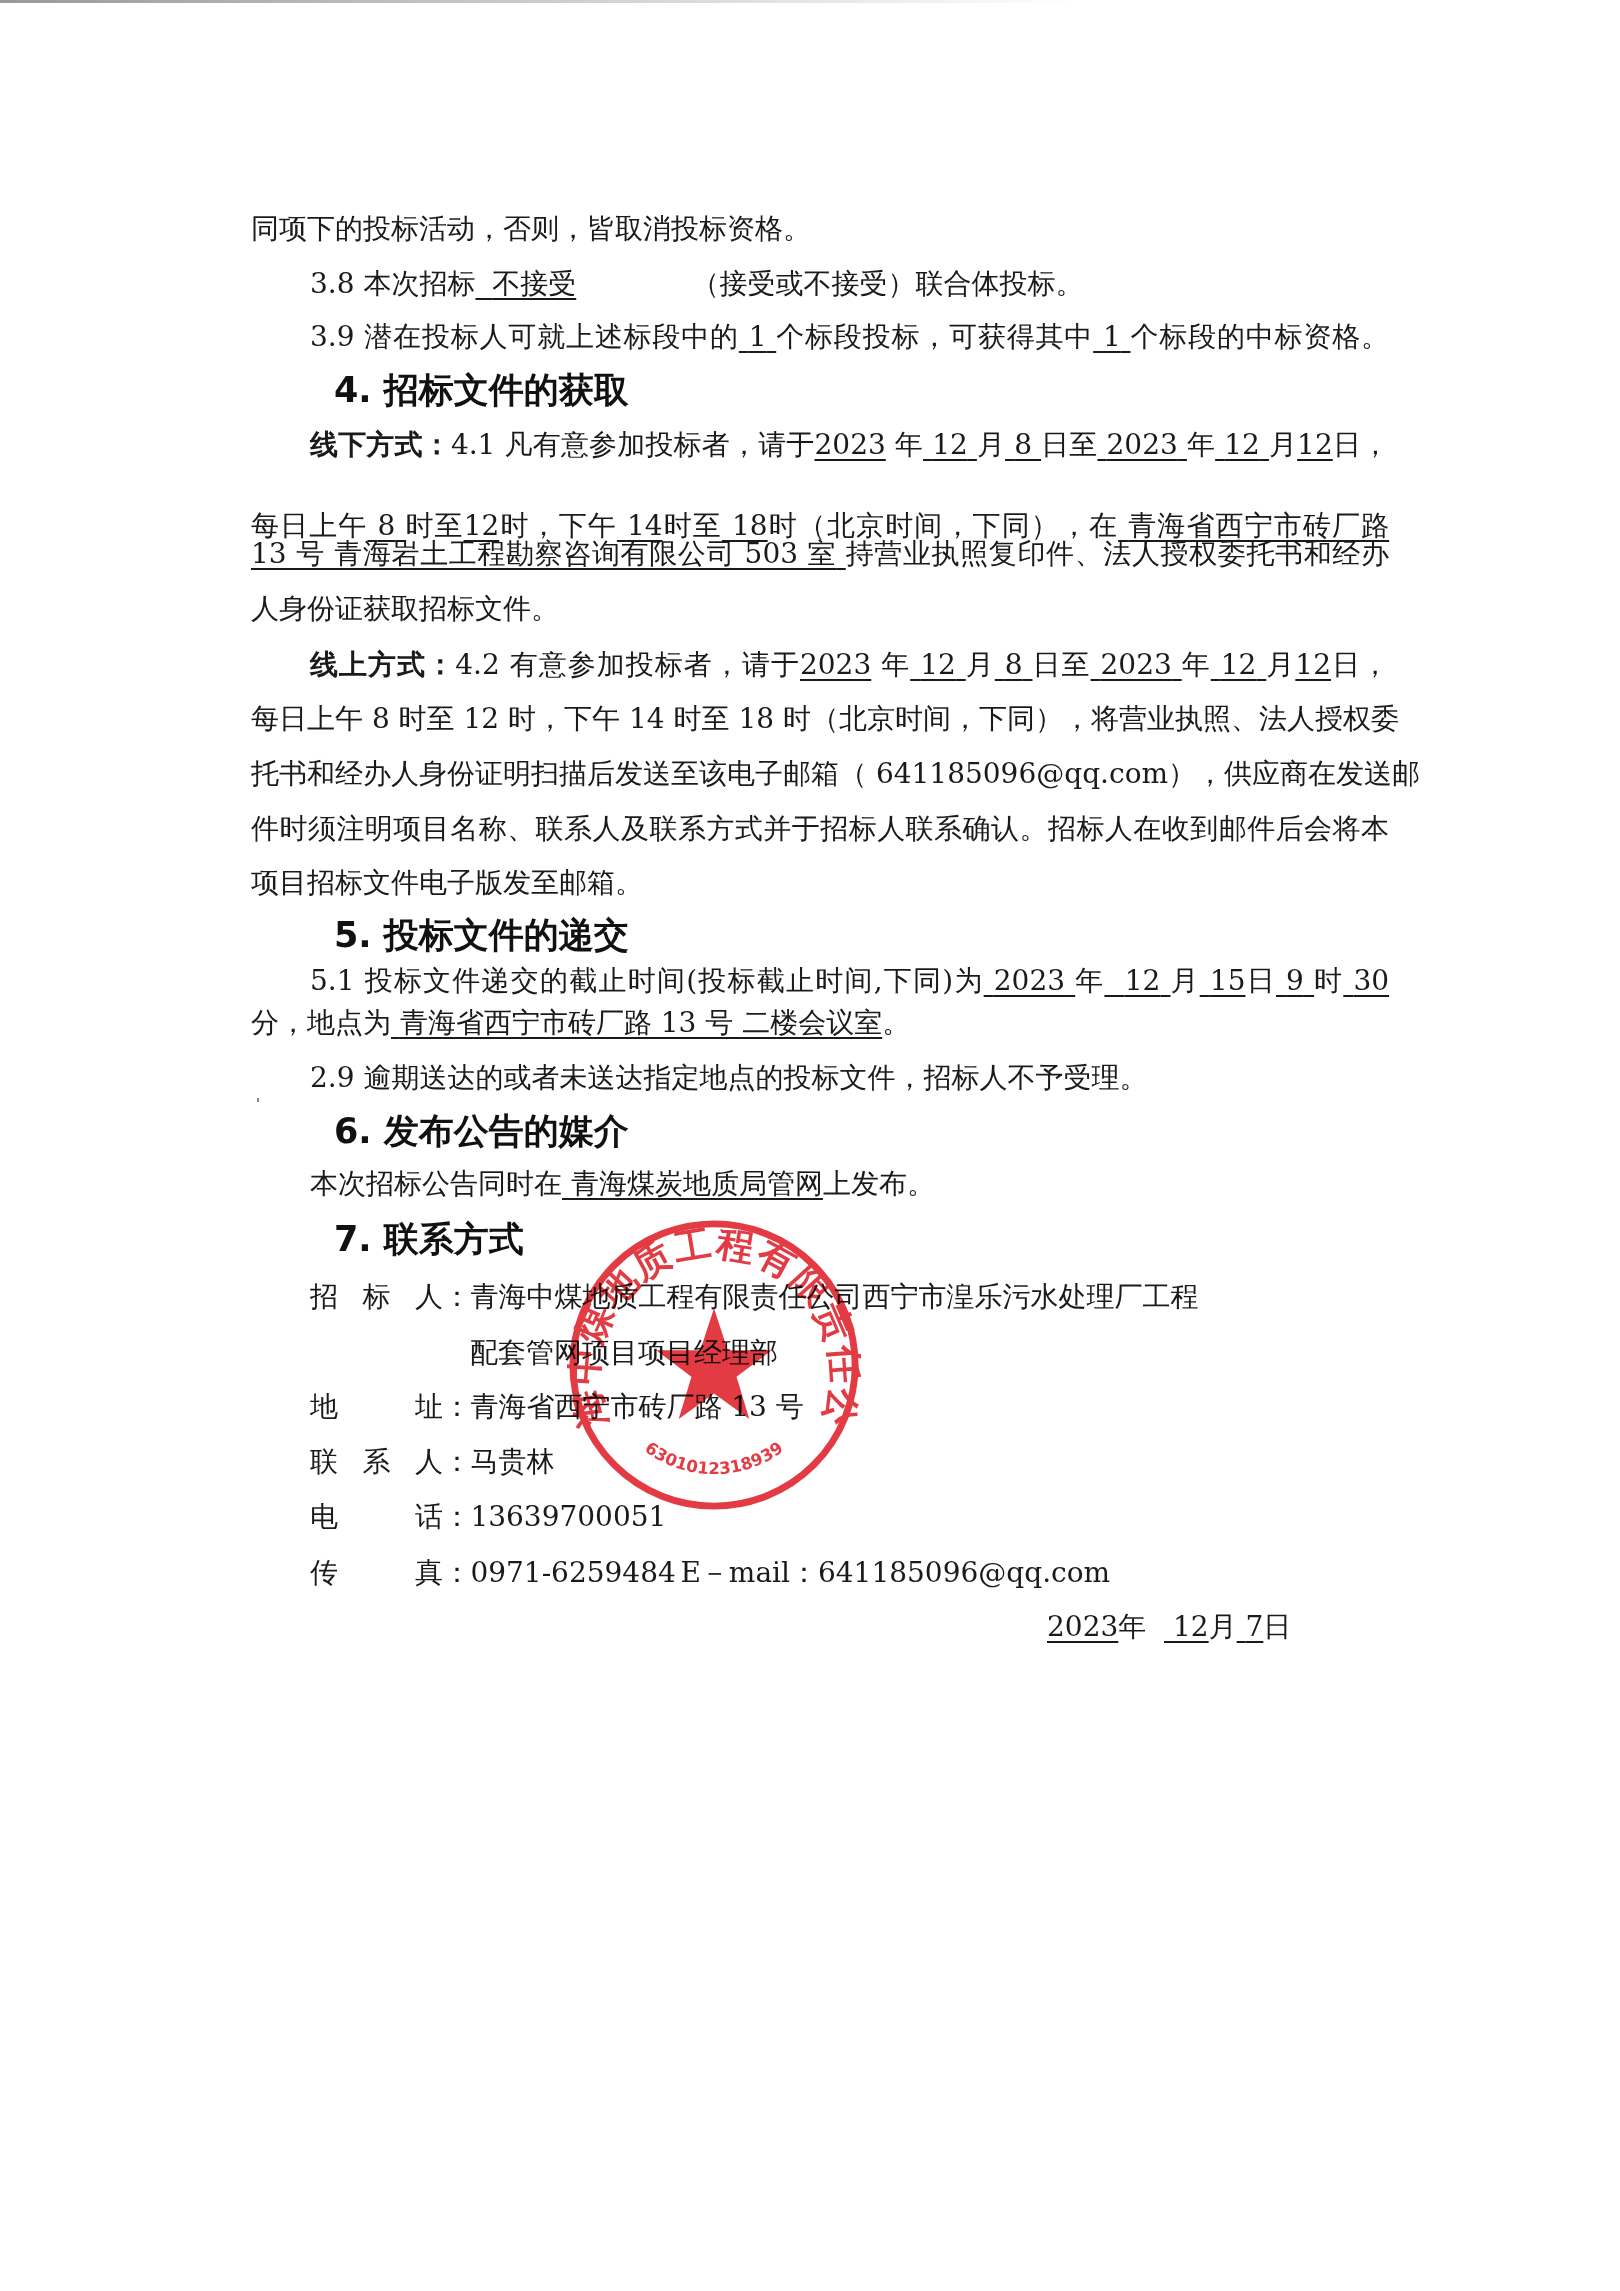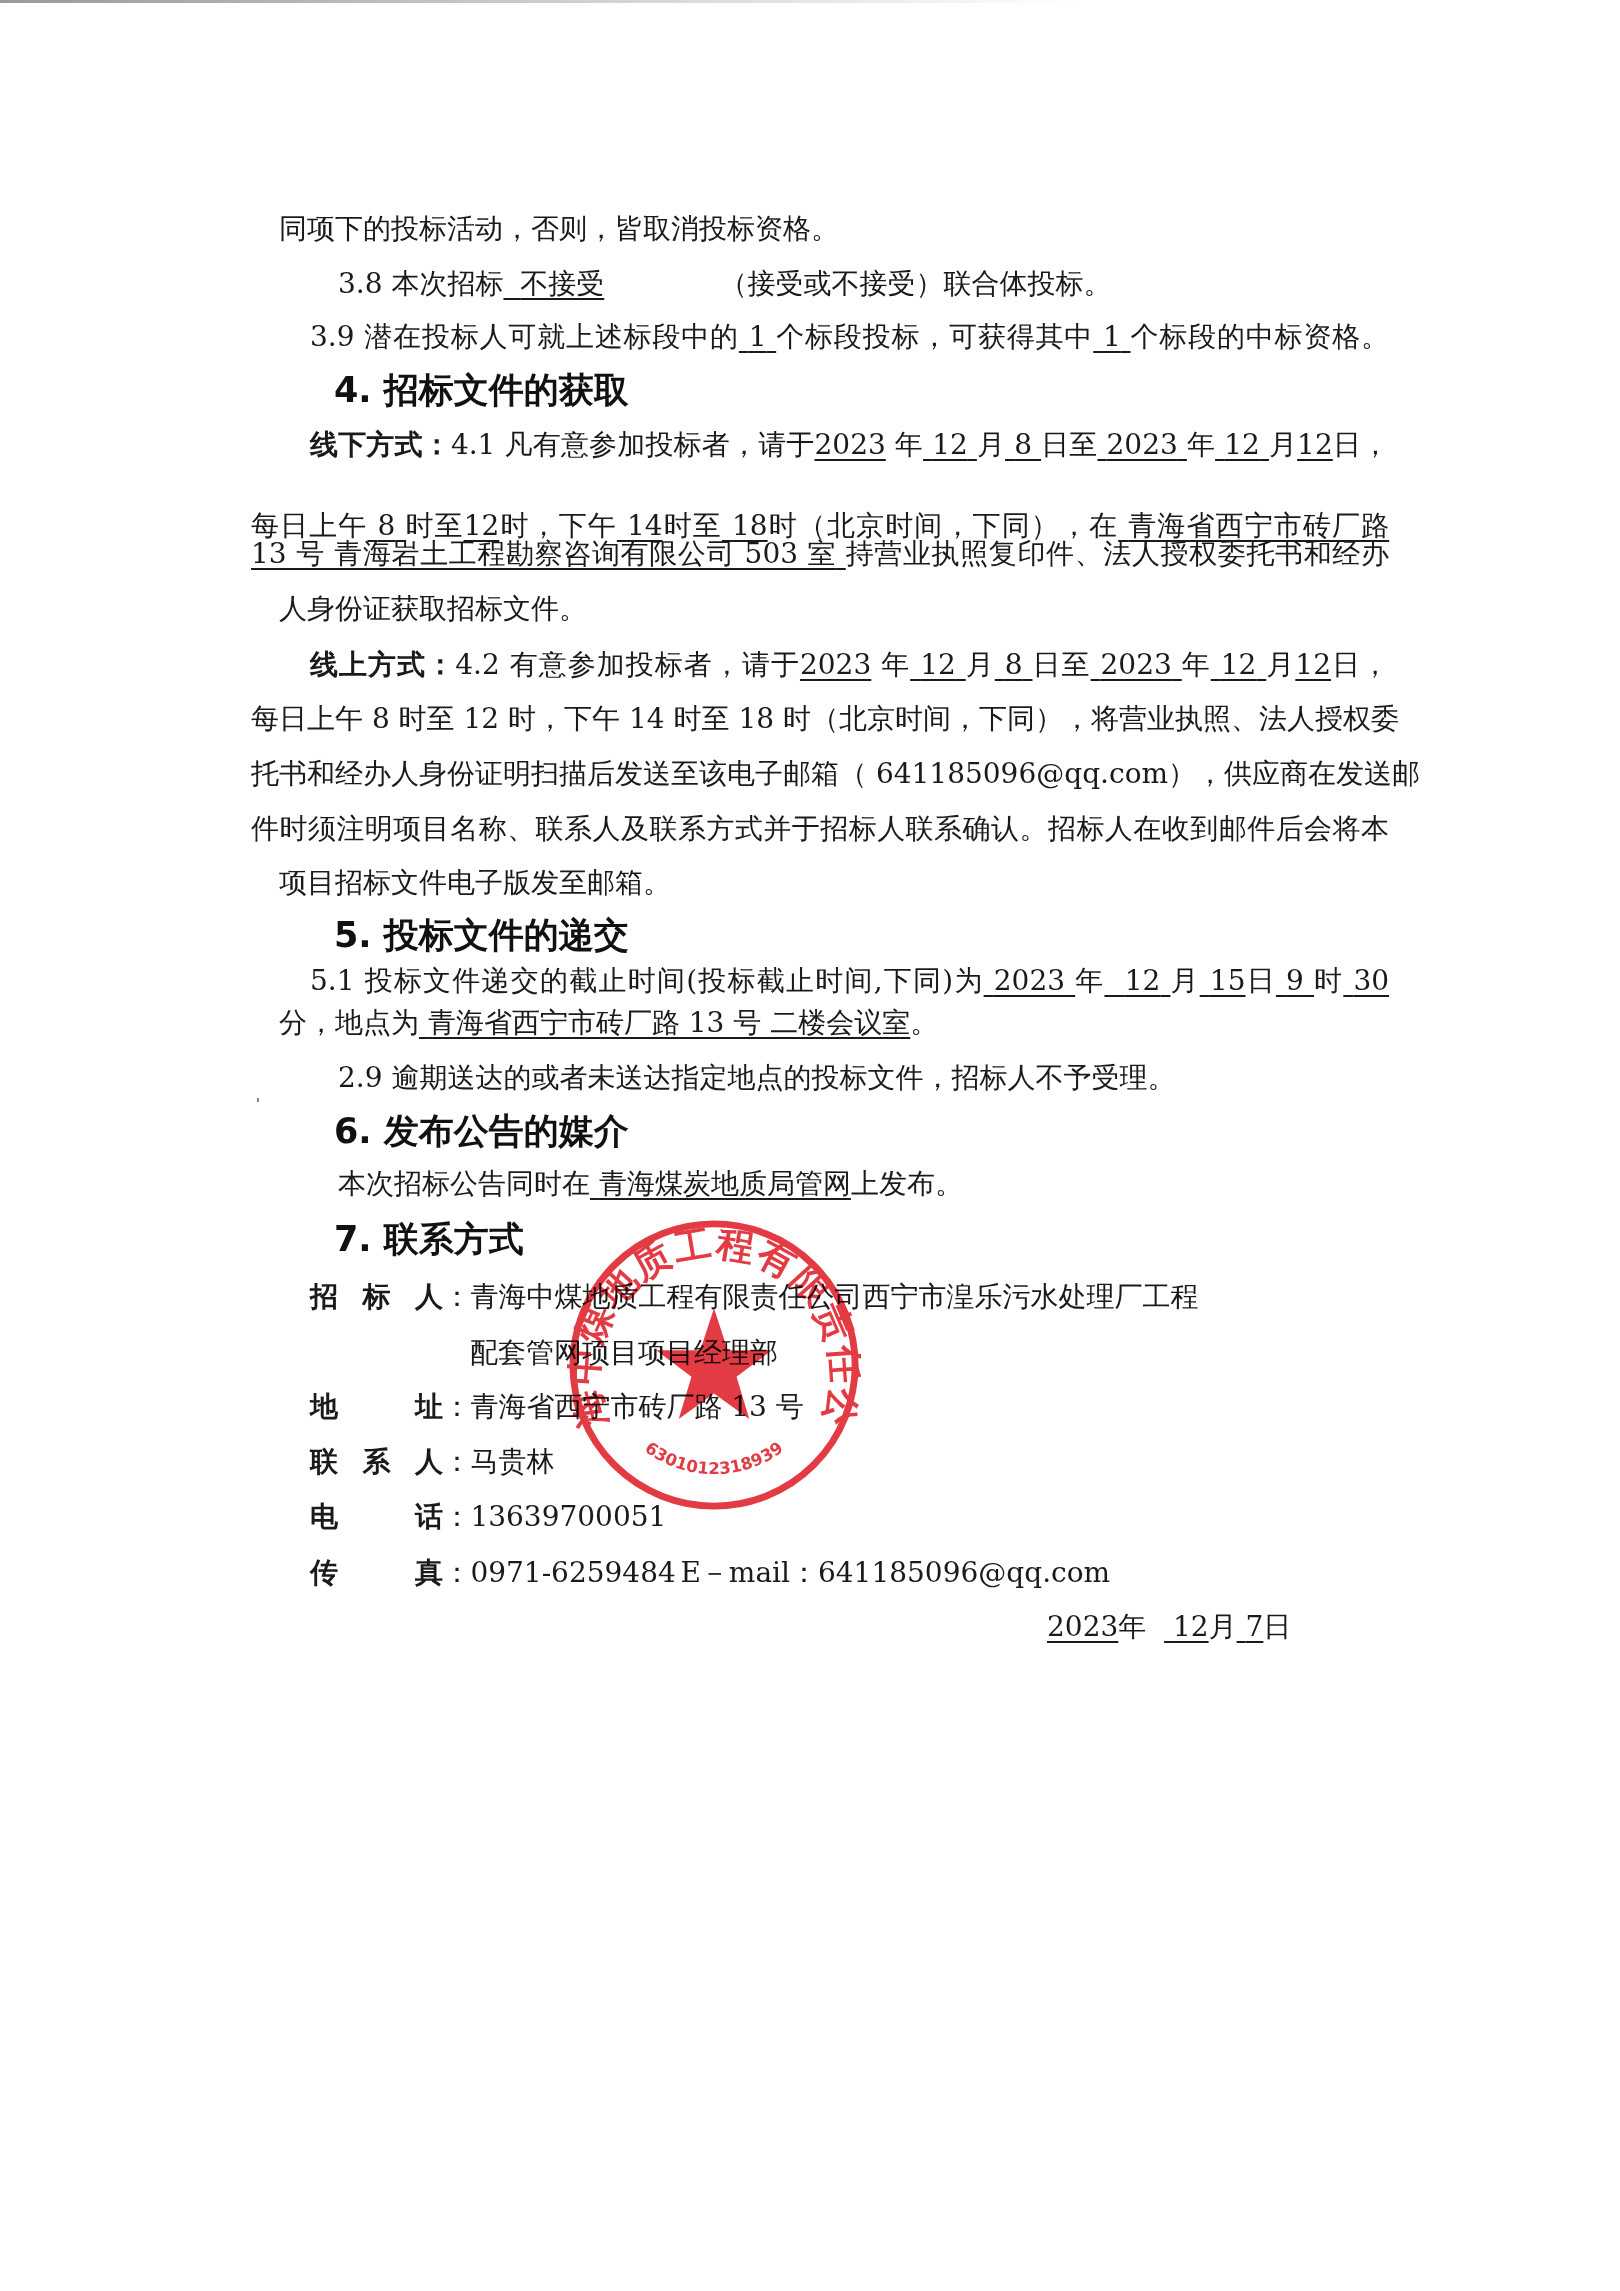--- a/index.html
+++ b/index.html
@@ -2,28 +2,28 @@
 <html><head>
 <meta charset="utf-8">
 <style>
   html, body { margin: 0; padding: 0; background: #ffffff; }
   body { width: 1620px; height: 2292px; position: relative; overflow: hidden;
          font-family: "DejaVu Serif", "Liberation Serif", serif; color: #1a1a1a; }
   .scan-edge { position: absolute; left: 0; top: 0; width: 1078px; height: 2.9px;
                background: linear-gradient(90deg, #555 0%, #888 30%, #bbb 60%, rgba(255,255,255,0) 100%); opacity: .6; }
   .line { position: absolute; left: 251px; width: 1138px; height: 43px; line-height: 43px;
           font-size: 28px; white-space: nowrap; text-align: justify; text-align-last: justify; }
-  .line.left { text-align: left; text-align-last: left; margin-left: 28px; }
+  .line.left { text-align: left; text-align-last: left; }
   .line.indent { left: 310px; width: 1079px; }
   .heading { position: absolute; left: 327px; font-family: "DejaVu Sans", "Liberation Sans", sans-serif;
              font-size: 35px; font-weight: bold; line-height: 49px; height: 49px; white-space: nowrap; color: #111; margin-left: 7px; }
   .u { text-decoration: underline; text-underline-offset: 4.9px; text-decoration-thickness: 2px; }
   .blank { display: inline-block; font-family: Liberation Mono, monospace; }
   .contact { position: absolute; left: 310px; font-size: 28px; line-height: 43px; height: 43px; white-space: nowrap; }
-  .contact .lbl { display: inline-block; width: 133px; text-align-last: justify; text-align: justify; font-weight: bold; }
+  .contact .lbl { display: inline-block; width: 133px; text-align-last: justify; text-align: justify; }
   .contact .colon { display: inline-block; width: 27.4px; }
   .stamp { position: absolute; left: 567px; top: 1218px; width: 294px; height: 294px; opacity: .88; mix-blend-mode: multiply; }
   .date { position: absolute; left: 1029px; top: 1605px; font-size: 28px; line-height: 43px; white-space: nowrap; margin-left: 18px; }
   .speck { position: absolute; width: 2px; height: 3.9px; background: #888; }
 </style>
 </head>
 <body>
 
 <div class="scan-edge"></div>
 

